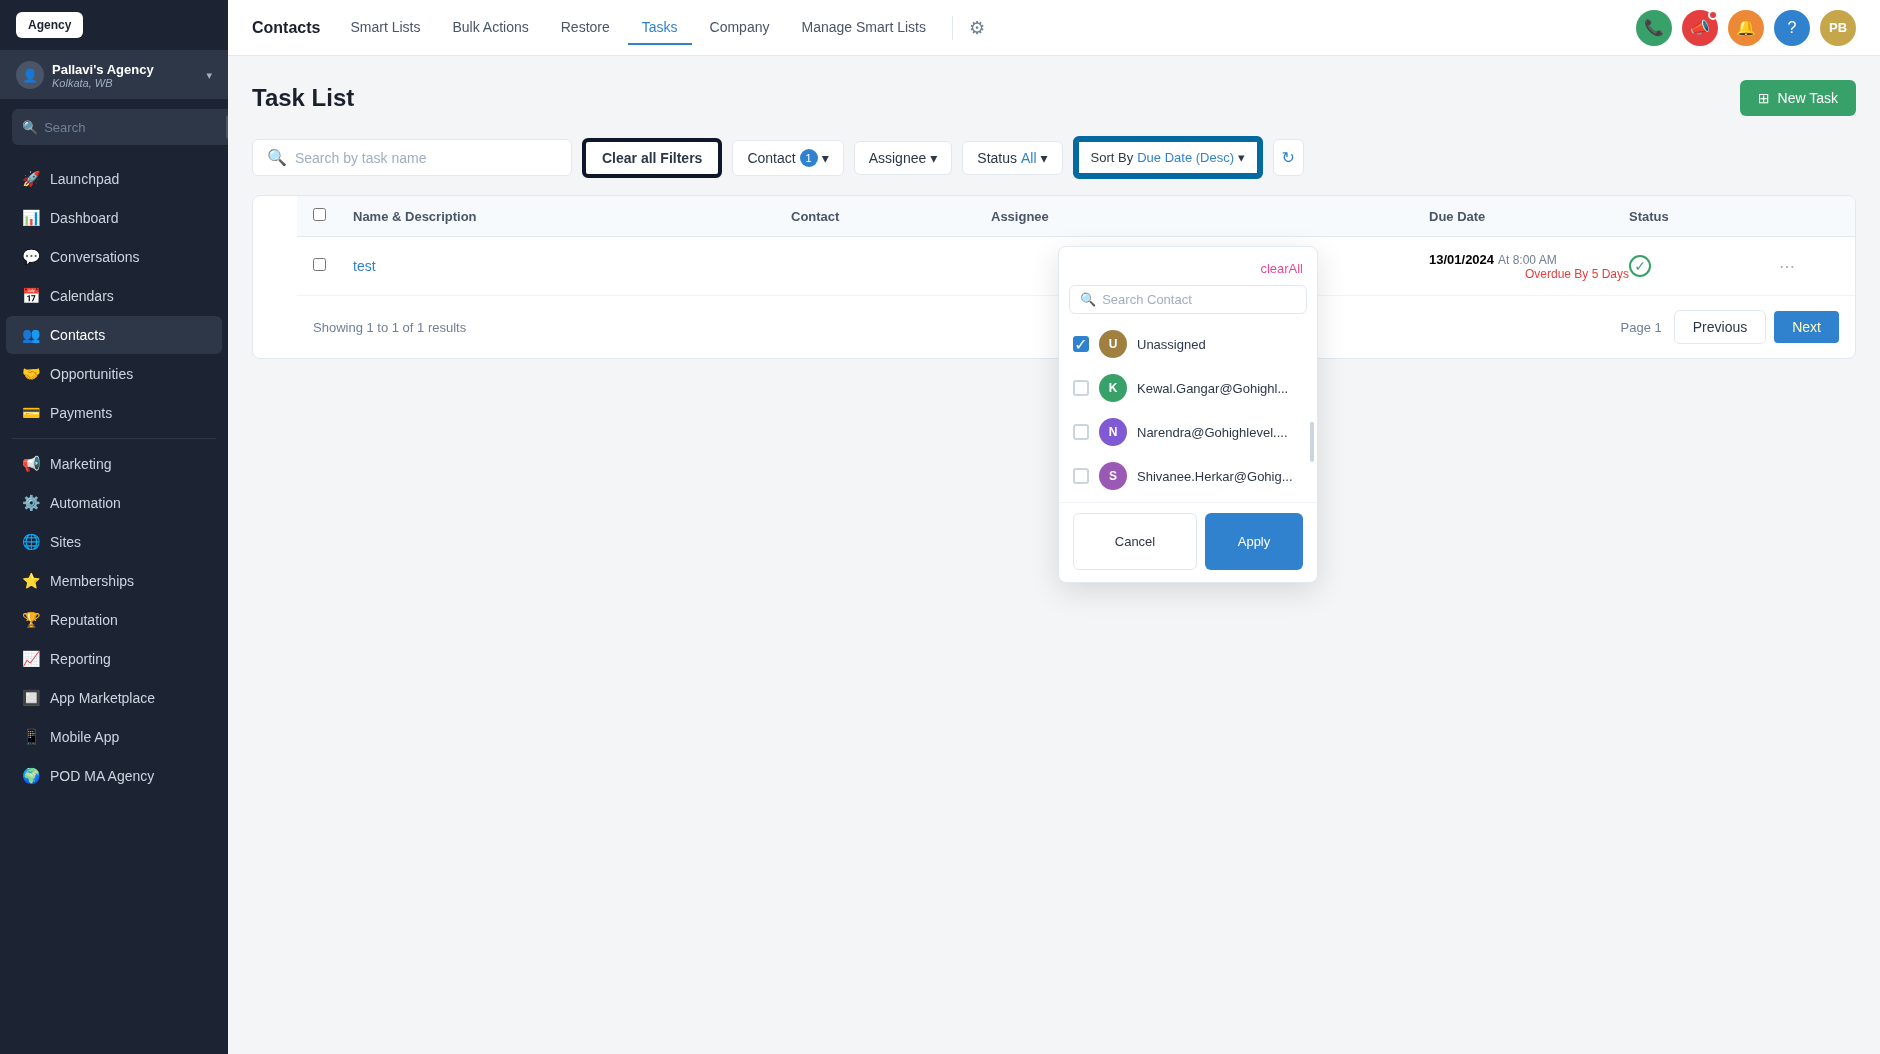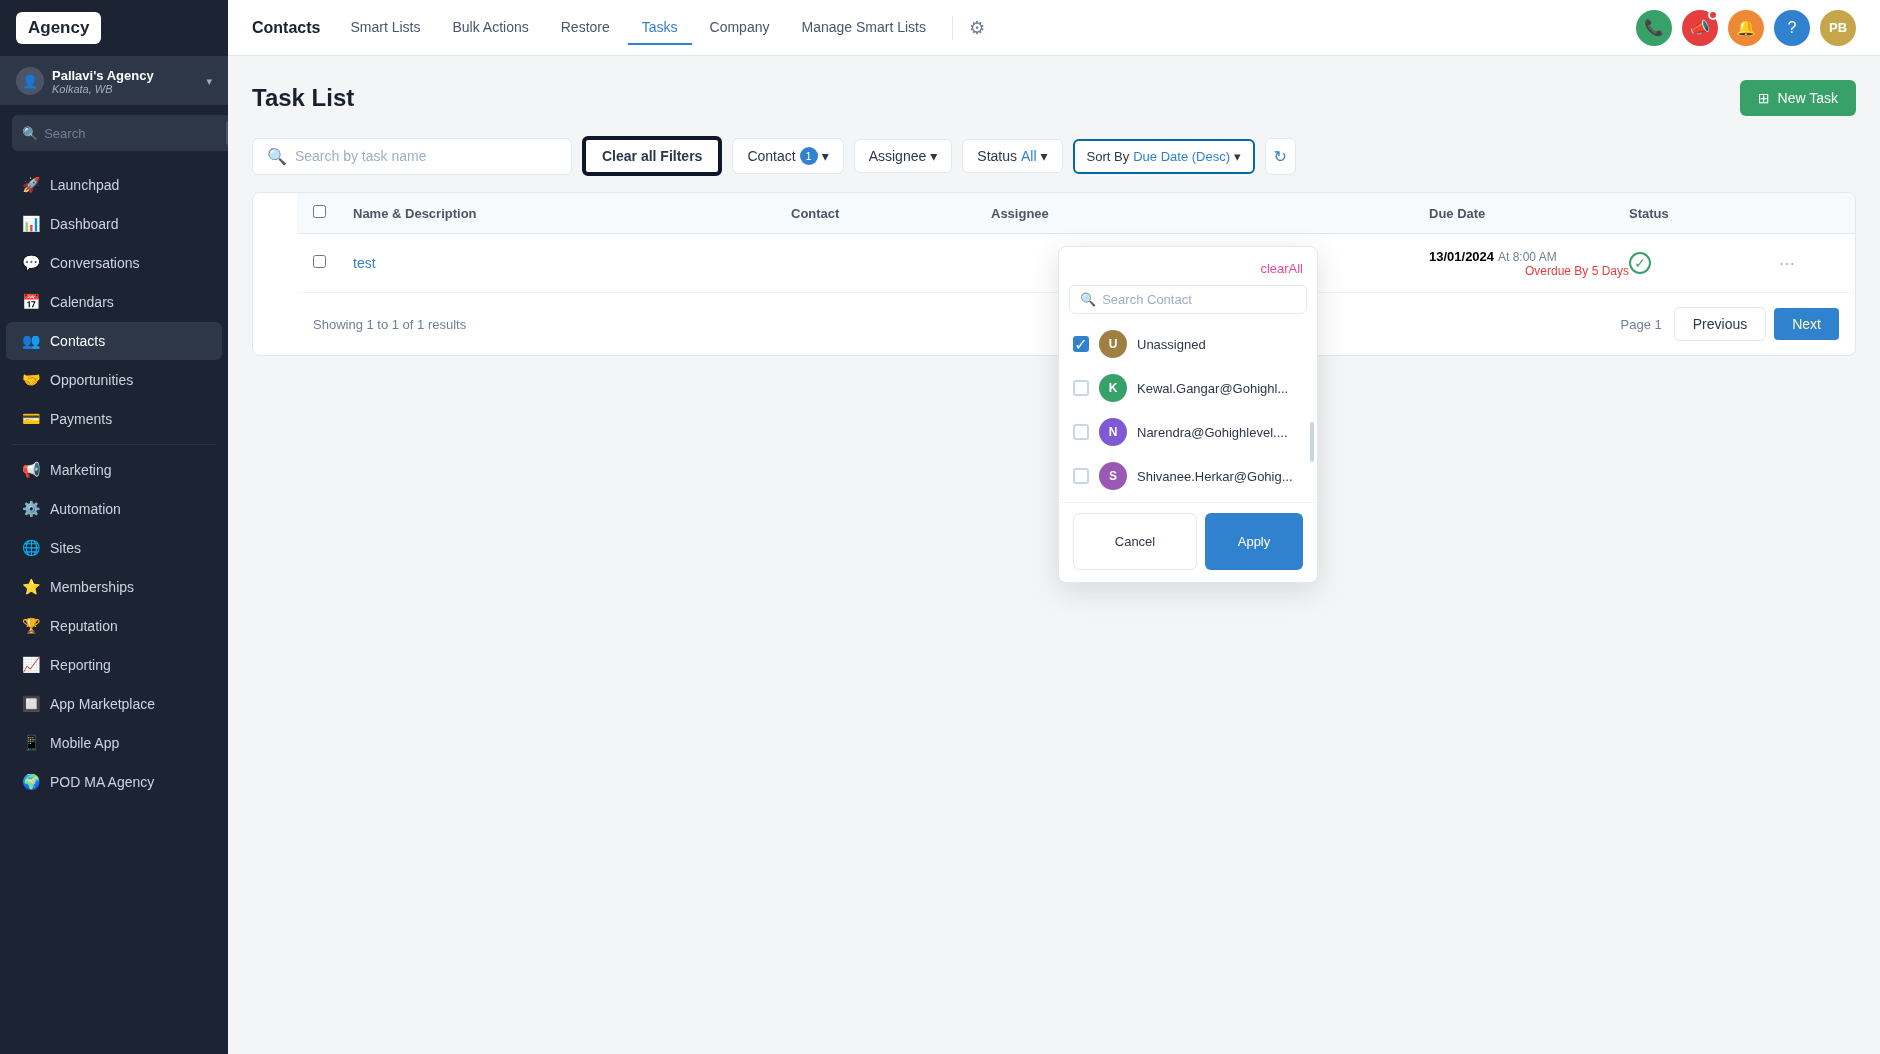--- a/index.html
+++ b/index.html
@@ -18,21 +18,21 @@
     }
     #sidebar-logo {
       padding: 12px 16px;
       background: #1c2333;
       border-bottom: 1px solid #2d3748;
     }
     #sidebar-logo-img {
       background: #fff;
       border-radius: 6px;
       padding: 6px 12px;
-      font-size: 17px;
+      font-size: 12px;
       font-weight: 700;
       color: #1c2333;
       display: inline-block;
     }
     #sidebar-account {
       padding: 10px 16px;
       display: flex;
       align-items: center;
       gap: 8px;
       background: #2d3748;
@@ -244,21 +244,21 @@
       border: 1px solid #e2e8f0;
       border-radius: 6px;
       padding: 8px;
       cursor: pointer;
       font-size: 16px;
       color: #3182ce;
     }
     #sort-btn {
       display: flex; align-items: center; gap: 4px;
       background: #fff;
-      border: 2px solid #0369a1;
+      border: 6px solid #0369a1;
       border-radius: 6px;
       padding: 8px 12px;
       font-size: 13px;
       cursor: pointer;
       color: #2d3748;
     }
 
     
     #task-table {
       background: #fff;

